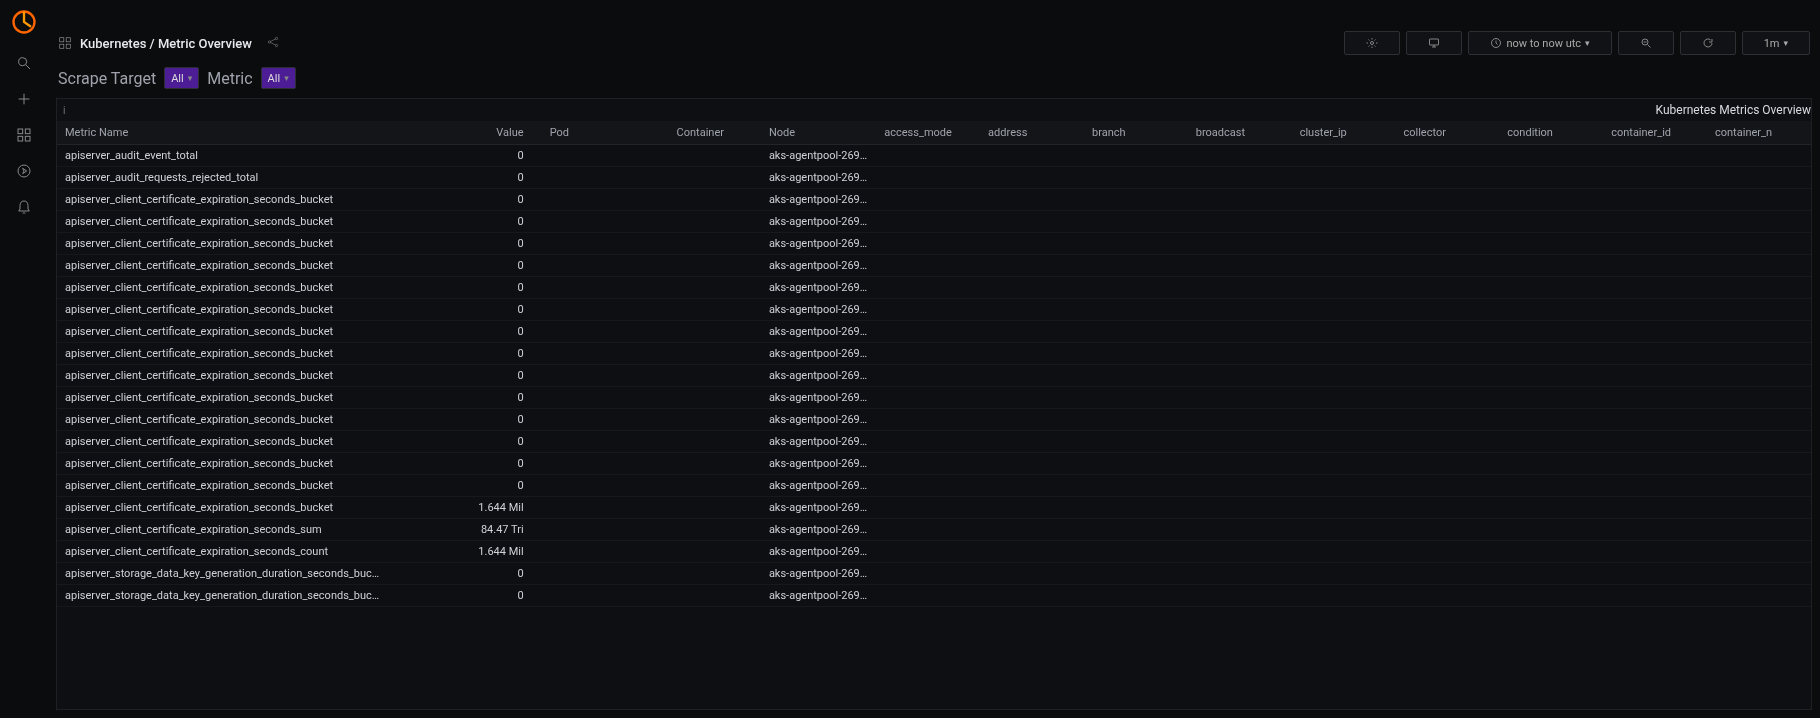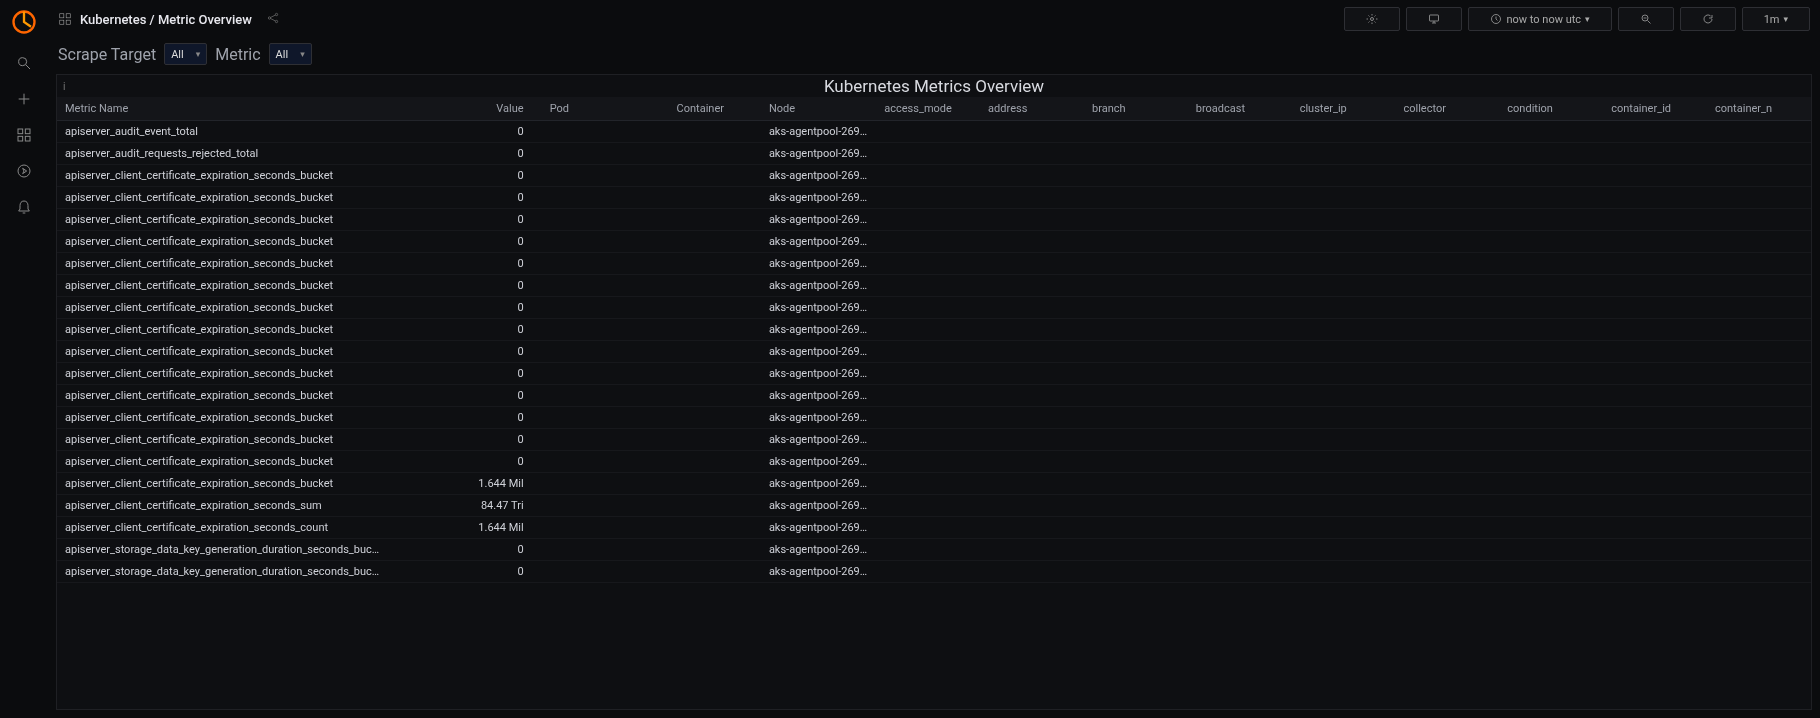--- a/index.html
+++ b/index.html
@@ -3,36 +3,36 @@
 <meta charset="utf-8">
 <style>
   * { box-sizing: border-box; margin: 0; padding: 0; }
   html, body { width: 100%; height: 100%; background: #000; color: #ccccdc; font-family: -apple-system, BlinkMacSystemFont, "Segoe UI", Roboto, sans-serif; font-size: 12px; overflow: hidden; }
   .app { display: flex; width: 1820px; height: 718px; background: #0b0c0e; }
   .sidebar { width: 48px; background: #0b0c0e; display: flex; flex-direction: column; align-items: center; padding-top: 8px; gap: 18px; }
   .sidebar .logo { width: 28px; height: 28px; display: flex; align-items: center; justify-content: center; }
   .sidebar-icon { width: 18px; height: 18px; display: flex; align-items: center; justify-content: center; color: #888; cursor: pointer; }
   .sidebar-icon svg { width: 16px; height: 16px; stroke: currentColor; fill: none; stroke-width: 1.5; }
   .main { flex: 1; display: flex; flex-direction: column; min-width: 0; }
-  .topbar { height: 38px; display: flex; align-items: center; padding: 0 10px; gap: 8px; }
+  .topbar { height: 38px; display: flex; align-items: center; padding: 0 10px; gap: 8px; margin-top: 24px; }
   .topbar .dash-icon { width: 14px; height: 14px; color: #ccc; display: inline-flex; }
   .topbar .title { color: #e8e8ee; font-size: 13px; font-weight: 500; }
   .topbar .share-icon { color: #888; margin-left: 6px; cursor: pointer; }
   .topbar-spacer { flex: 1; }
   .topbar-right { display: flex; align-items: center; gap: 6px; }
   .tb-btn { height: 24px; min-width: 28px; padding: 0 21px; border: 1px solid #2e2f34; background: #111215; border-radius: 2px; display: inline-flex; align-items: center; justify-content: center; color: #aaa; font-size: 11px; cursor: pointer; gap: 4px; }
   .tb-btn svg { width: 12px; height: 12px; stroke: currentColor; fill: none; stroke-width: 1.5; }
   .filterbar { height: 32px; display: flex; align-items: center; gap: 8px; padding: 0 10px; }
   .filter-label { color: #9fa3ac; font-size: 16px; }
-  .filter-select { height: 22px; border: 1px solid #2e2f34; background: #0f172a; color: #ddd; font-size: 11px; padding: 0 6px; display: inline-flex; align-items: center; gap: 12px; border-radius: 2px; cursor: pointer; }
+  .filter-select { height: 22px; border: 1px solid #2e2f34; background: #4c1d95; color: #ddd; font-size: 11px; padding: 0 6px; display: inline-flex; align-items: center; gap: 4px; border-radius: 2px; cursor: pointer; }
   .filter-select .chev { font-size: 9px; color: #888; }
   .panel { flex: 1; display: flex; flex-direction: column; margin: 4px 8px 8px 8px; border: 1px solid #1f2024; background: #0e0f12; min-height: 0; }
   .panel-header { height: 22px; display: flex; align-items: center; position: relative; }
   .panel-header .info { position: absolute; left: 6px; color: #777; font-size: 10px; }
-  .panel-title { flex: 1; text-align: center; color: #d8dae0; font-size: 17px; }
+  .panel-title { flex: 1; text-align: right; color: #d8dae0; font-size: 12px; }
   .table-wrap { flex: 1; overflow: hidden; }
   table { width: 100%; border-collapse: collapse; table-layout: fixed; }
   thead th { text-align: left; background: #141519; color: #9fa3ac; font-weight: 400; font-size: 11px; padding: 5px 8px; border-bottom: 1px solid #22242a; white-space: nowrap; overflow: hidden; text-overflow: ellipsis; }
   tbody td { padding: 4px 8px; font-size: 11px; color: #cfd1d8; border-bottom: 1px solid #17181c; white-space: nowrap; overflow: hidden; text-overflow: ellipsis; }
   .col-metric { width: 320px; }
   .col-value { width: 100px; text-align: right; }
   thead th.col-value, tbody td.col-value { text-align: right; padding-right: 18px; }
   .col-pod { width: 110px; }
   .col-container { width: 80px; }
   .col-node { width: 100px; }

